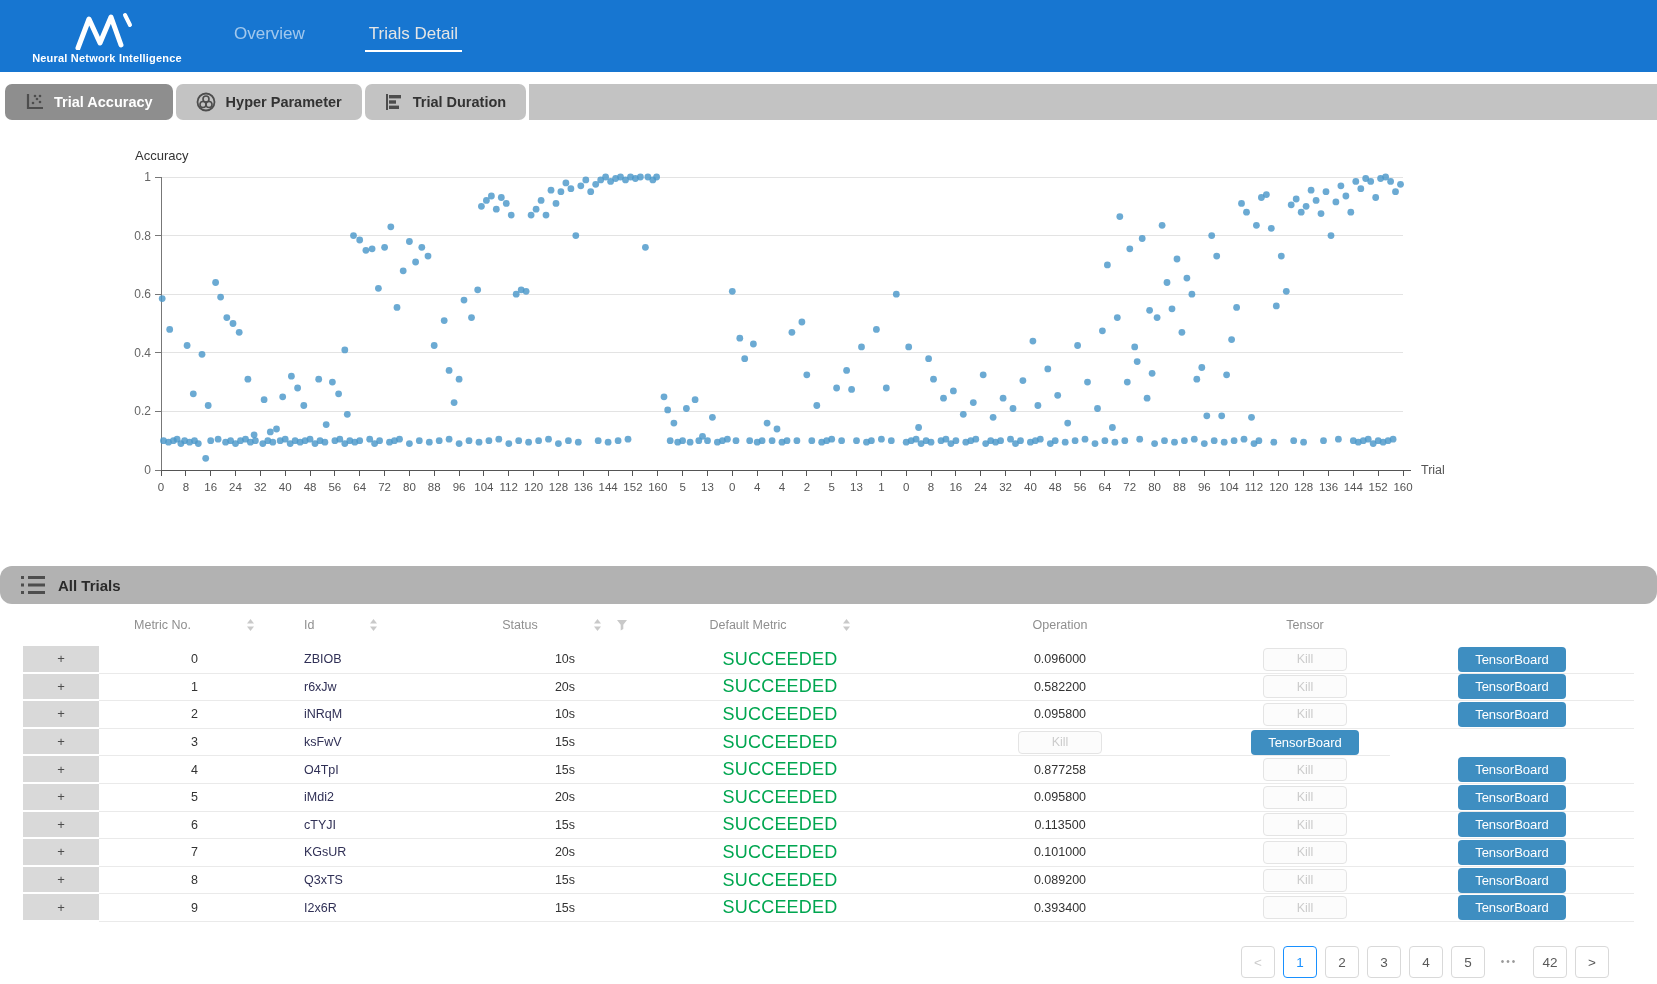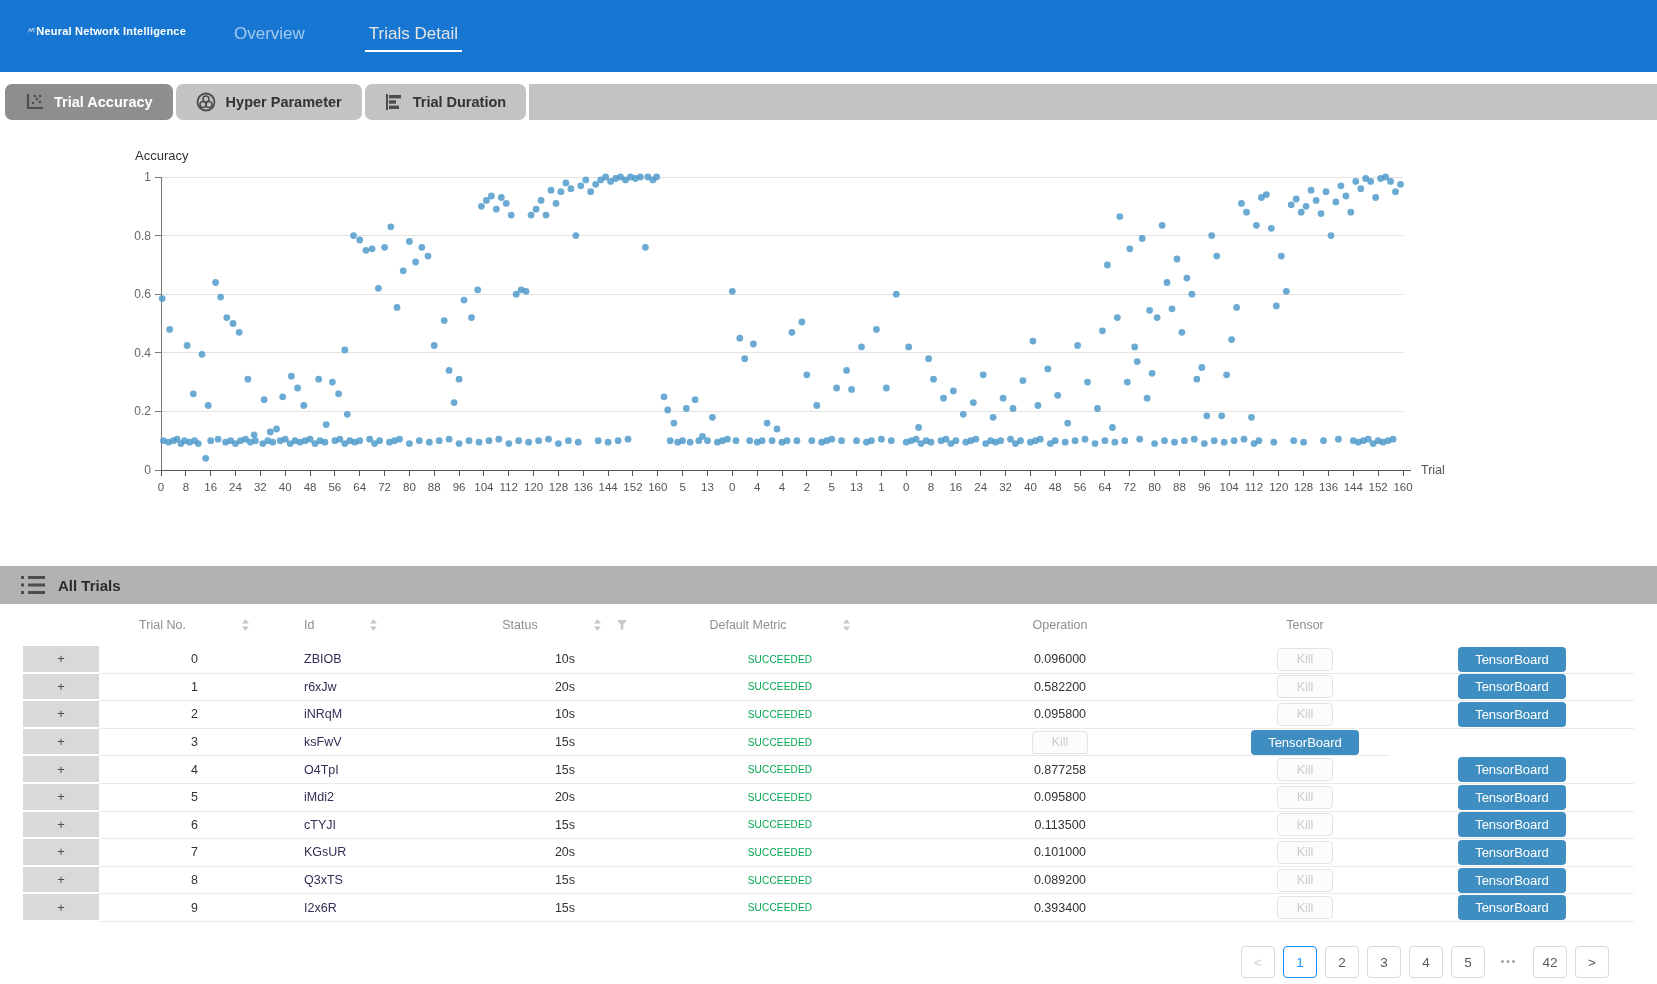--- a/index.html
+++ b/index.html
@@ -1,57 +1,57 @@
 <!DOCTYPE html>
 <html style="--header-blue: #1776d1; --status-green: #00a650; --tensorboard-blue: #3e8ec1; --active-page-blue: #1890ff; --point-blue: #4a97c9;"><head>
 <meta charset="utf-8">
 <style>
   html,body{margin:0;padding:0;background:#fff;}
   body{width:1657px;height:984px;position:relative;font-family:"Liberation Sans",sans-serif;overflow:hidden;}
   .page{position:absolute;inset:0;}
 
   
   .topbar{position:absolute;top:0;left:0;right:0;height:72px;background:var(--header-blue,#1776d1);display:flex;align-items:flex-end;}
-  .brand{margin-left:28px;width:158px;display:flex;flex-direction:row;align-items:center;padding-bottom:23px;}
+  .brand{margin-left:28px;width:158px;display:flex;flex-direction:column;align-items:center;padding-bottom:8px;}
   .brandname{color:#fff;font-size:11px;font-weight:bold;letter-spacing:.2px;margin-top:2px;white-space:nowrap;}
   .nav{display:flex;margin-left:44px;gap:56px;align-items:flex-end;padding-bottom:20px;}
   .navtab{font-size:17px;color:rgba(255,255,255,.6);padding:0 4px 8px 4px;cursor:pointer;}
   .navtab.active{color:#e5e5e5;border-bottom:2px solid #fff;padding-bottom:6px;}
 
   
   .subtabbar{position:absolute;top:84px;left:5px;right:0;height:36px;display:flex;}
   .subtab{height:36px;display:flex;align-items:center;gap:10px;padding:0 20px;background:#c3c3c3;color:#333;font-size:14.5px;font-weight:bold;margin-right:3px;cursor:pointer;white-space:nowrap;border-radius:7px;}
   .subtab.active{background:#8e8e8e;color:#fff;}
   .subtab svg{flex:0 0 auto;}
   .subfiller{flex:1;background:#c3c3c3;height:36px;}
 
   
   .chart{position:absolute;top:120px;left:0;}
   .chart text{font-family:"Liberation Sans",sans-serif;}
 
   
-  .sectionbar{position:absolute;top:566px;left:0;right:0;height:38px;background:#b2b2b2;display:flex;align-items:center;}
+  .sectionbar{position:absolute;top:566px;left:0;right:0;height:38px;background:#b2b2b2;display:flex;align-items:center;border-radius:12px;}
   .sectionbar .listicon{margin-left:20px;}
   .sectionbar span{margin-left:12px;font-size:15px;font-weight:bold;color:#2b2b2b;}
 
   
   .tgrid{display:grid;grid-template-columns:76px 191px 180px 190px 240px 320px 170px 1fr;margin:0 23px;}
   .thead{position:absolute;top:604px;left:0;right:0;height:42px;}
   .hcell{display:flex;align-items:center;justify-content:center;color:#8f8f8f;font-size:12.5px;gap:0;cursor:default;}
   .hcell .hlabel{white-space:nowrap;}
   .hcell .sorticon{margin-left:55px;display:inline-flex;}
   .hcell .filtericon{margin-left:14px;display:inline-flex;}
   .tgrid>*:nth-child(3){justify-content:flex-start;padding-left:14px;}
   .tbody{position:absolute;top:646px;left:0;right:0;}
   .trow{height:27.6px;}
   .cell{display:flex;align-items:center;justify-content:center;font-size:12.5px;color:#333;border-bottom:1px solid #eaeaea;}
   .cell.exp{background:#d9d9d9;border-bottom:2px solid #fff;color:#4d4d4d;font-size:13px;cursor:pointer;}
   .cell.idc{color:#303056;}
-  .cell.status{color:var(--status-green,#00a650);font-size:10px;letter-spacing:.2px;}
-  .kill{width:56px;height:23px;border:1px solid #e4e4e4;background:#fcfcfc;color:#ccc;border-radius:4px;font-size:12.5px;font-family:"Liberation Sans",sans-serif;}
+  .cell.status{color:var(--status-green,#00a650);font-size:18px;letter-spacing:.2px;}
+  .kill{width:84px;height:23px;border:1px solid #e4e4e4;background:#fcfcfc;color:#ccc;border-radius:4px;font-size:12.5px;font-family:"Liberation Sans",sans-serif;}
   .tboard{width:108px;height:25px;border:none;background:var(--tensorboard-blue,#3e8ec1);color:#fff;border-radius:4px;font-size:13px;cursor:pointer;font-family:"Liberation Sans",sans-serif;}
 
   
   .pager{position:absolute;top:946px;right:48px;display:flex;gap:8px;}
   .pbtn{min-width:32px;height:30px;border:1px solid #d9d9d9;border-radius:4px;background:#fff;color:#595959;font-size:13.5px;display:flex;align-items:center;justify-content:center;cursor:pointer;font-family:"Liberation Sans",sans-serif;}
   .pbtn.active{border-color:var(--active-page-blue,#1890ff);color:var(--active-page-blue,#1890ff);}
   .pbtn.disabled{color:#ccc;cursor:default;}
   .pbtn.ellipsis{border:none;color:#999;font-size:10px;letter-spacing:2px;cursor:default;}
 </style>
 </head>
@@ -592,21 +592,21 @@
         <rect x="1" y="17" width="3" height="3"></rect>
           <rect x="8" y="17" width="17" height="3"></rect>
       </g>
     </svg>
     <span>All Trials</span>
   </div>
 
   <div class="thead tgrid" id="thead">
       <div class="hcell"></div>
       <div class="hcell">
-        <span class="hlabel">Trial No.</span>
+        <span class="hlabel">Metric No.</span>
         <span class="sorticon">
           <svg width="9" height="14" viewBox="0 0 9 14">
             <path d="M4.5 1 L8 5.5 H1 Z" fill="#c9c9c9"></path>
             <path d="M4.5 13 L1 8.5 H8 Z" fill="#c9c9c9"></path>
           </svg>
         </span>
       </div>
       <div class="hcell">
         <span class="hlabel">Id</span>
         <span class="sorticon">

